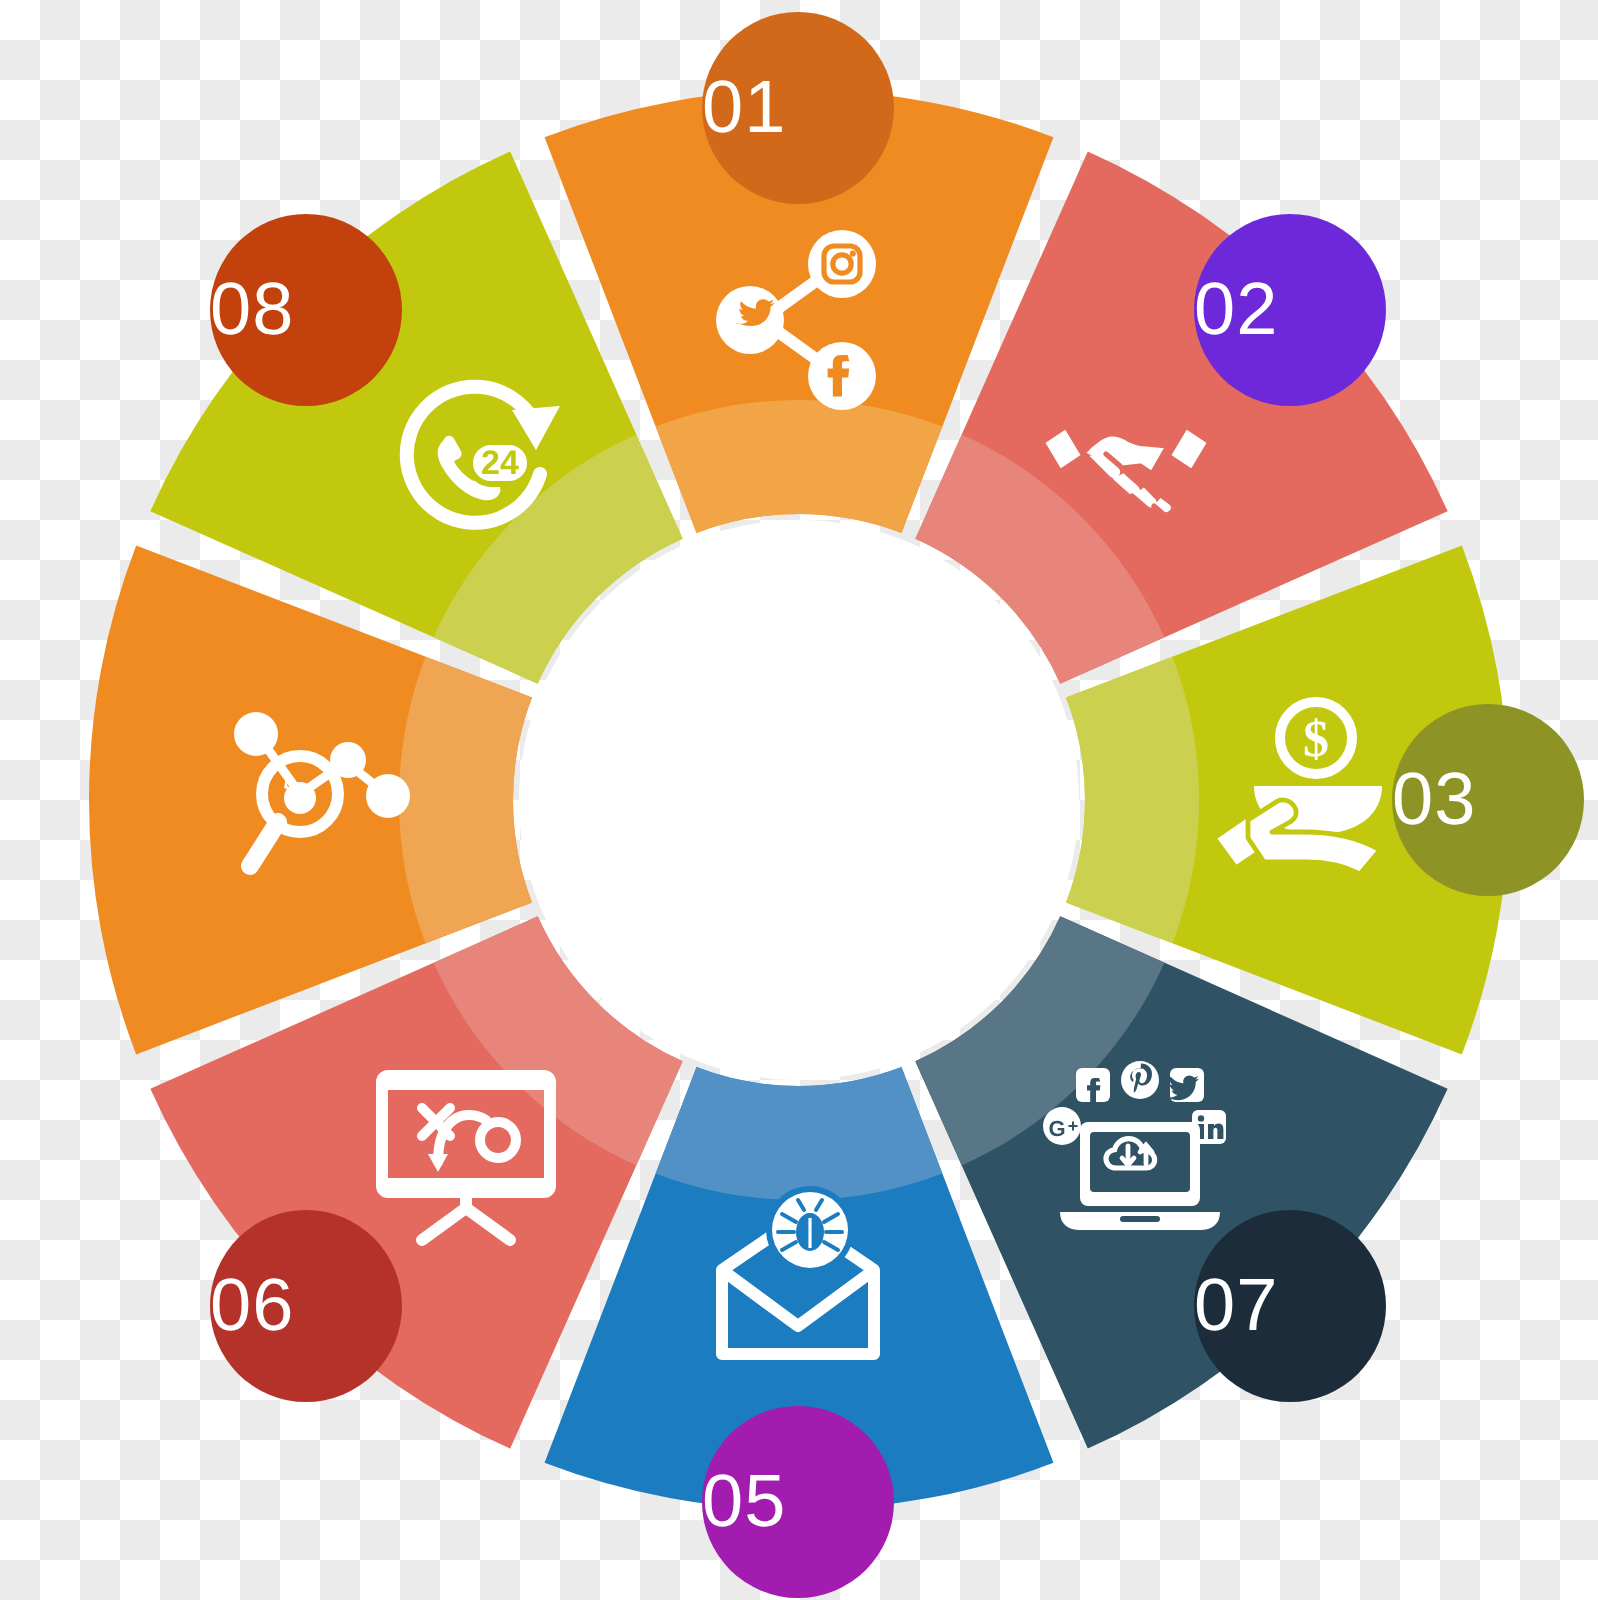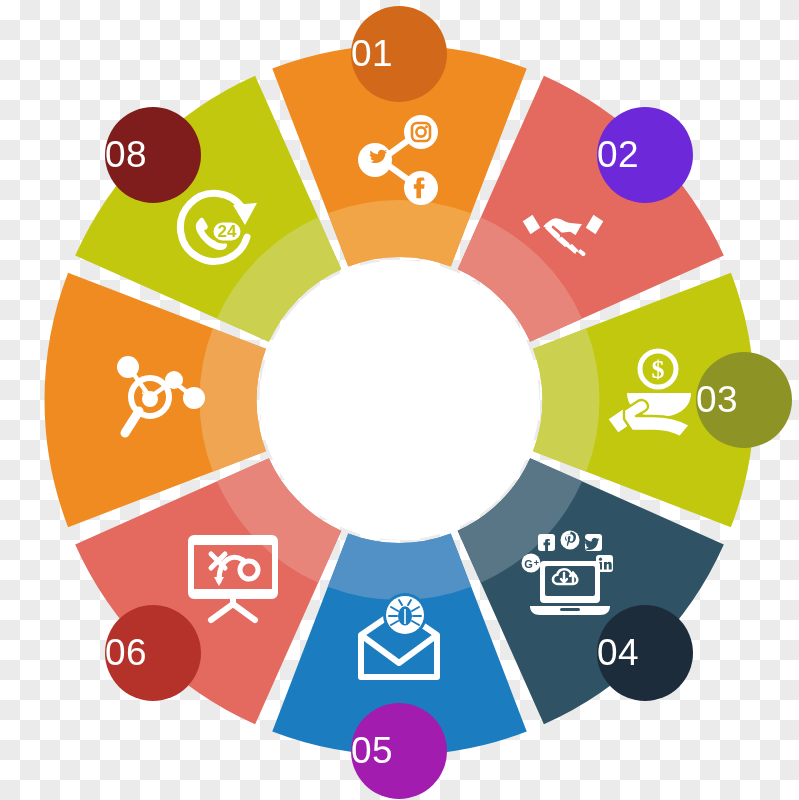--- a/index.html
+++ b/index.html
@@ -237,44 +237,44 @@
       <circle cx="47" cy="52" r="19" fill="none" stroke="#ffffff" stroke-width="6"></circle>
       <line x1="36" y1="66" x2="22" y2="88" stroke="#ffffff" stroke-width="9" stroke-linecap="round"></line>
       <g fill="#ffffff">
         <circle cx="47" cy="54" r="8"></circle>
         <path d="M40 44 c0 4 2 6 2 6 l-3-1z"></path>
         <path d="M54 44 c0 4-2 6-2 6 l3-1z"></path>
       </g>
     </svg>
   </div>
 
-  <div class="icon-wrap" style="left:162px; top:180px;">
+  <div class="icon-wrap" style="left:185px; top:180px;">
     <svg width="104" height="104" viewBox="0 0 104 104">
       <path d="M78 26 A34 34 0 1 0 82 54" fill="none" stroke="#ffffff" stroke-width="7" stroke-linecap="round"></path>
       <polygon points="68,22 92,20 80,42" fill="#ffffff"></polygon>
       <path d="M33 38c-3 3-3 8 1 14 5 8 13 14 20 15 4 .5 7-1 8-4 .6-1.6 0-3-1.4-4l-6-4c-1.4-1-3-.7-4 .6l-1.6 2c-4-2-8-6-10-10l2.4-1.4c1.4-.8 1.8-2.4 1-3.8l-3.4-6c-.9-1.6-2.6-2-4-1z" fill="#ffffff"></path>
       <rect x="47" y="38" width="30" height="21" rx="10.5" fill="#ffffff" stroke="#c2c80e" stroke-width="3"></rect>
       <text x="62" y="54" font-family="Liberation Sans, sans-serif" font-size="17" font-weight="bold" fill="#c2c80e" text-anchor="middle">24</text>
     </svg>
   </div>
 
   <div class="badge" style="left:351px; top:6px; background:#d2691a;">
     <span>01</span>
   </div>
   <div class="badge" style="left:597px; top:107px; background:#6d28d9;">
     <span>02</span>
   </div>
   <div class="badge" style="left:696px; top:352px; background:#8e9326;">
     <span>03</span>
   </div>
   <div class="badge" style="left:597px; top:605px; background:#1d2c3b;">
-    <span>04</span>
+    <span>07</span>
   </div>
   <div class="badge" style="left:351px; top:703px; background:#a21caf;">
     <span>05</span>
   </div>
   <div class="badge" style="left:105px; top:605px; background:#b5322a;">
     <span>06</span>
   </div>
-  <div class="badge" style="left:105px; top:107px; background:#7f1d1d;">
+  <div class="badge" style="left:105px; top:107px; background:#c2410c;">
     <span>08</span>
   </div>
 </div>
 
 </body></html>

